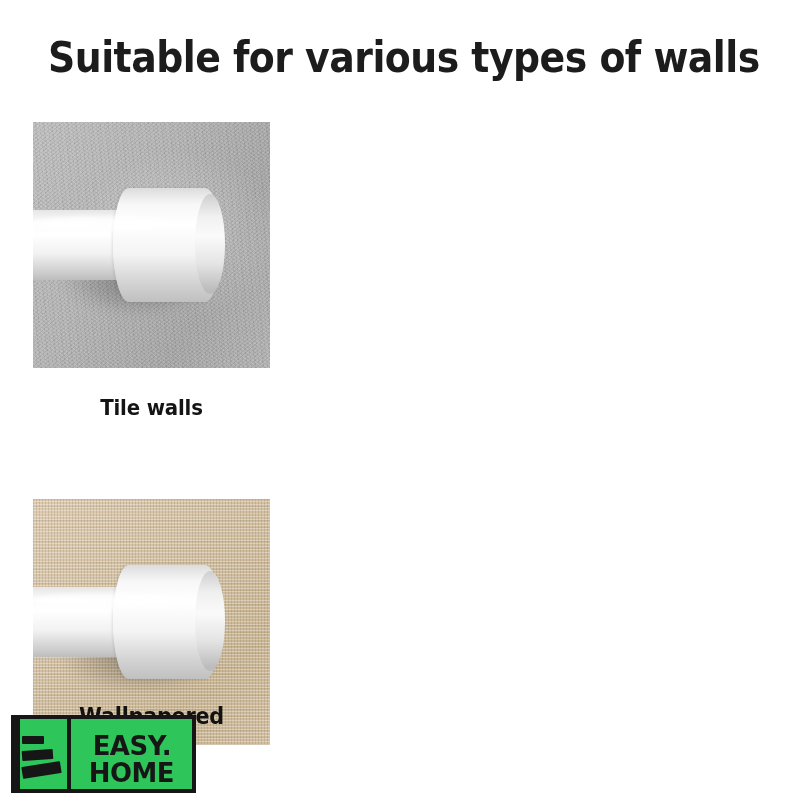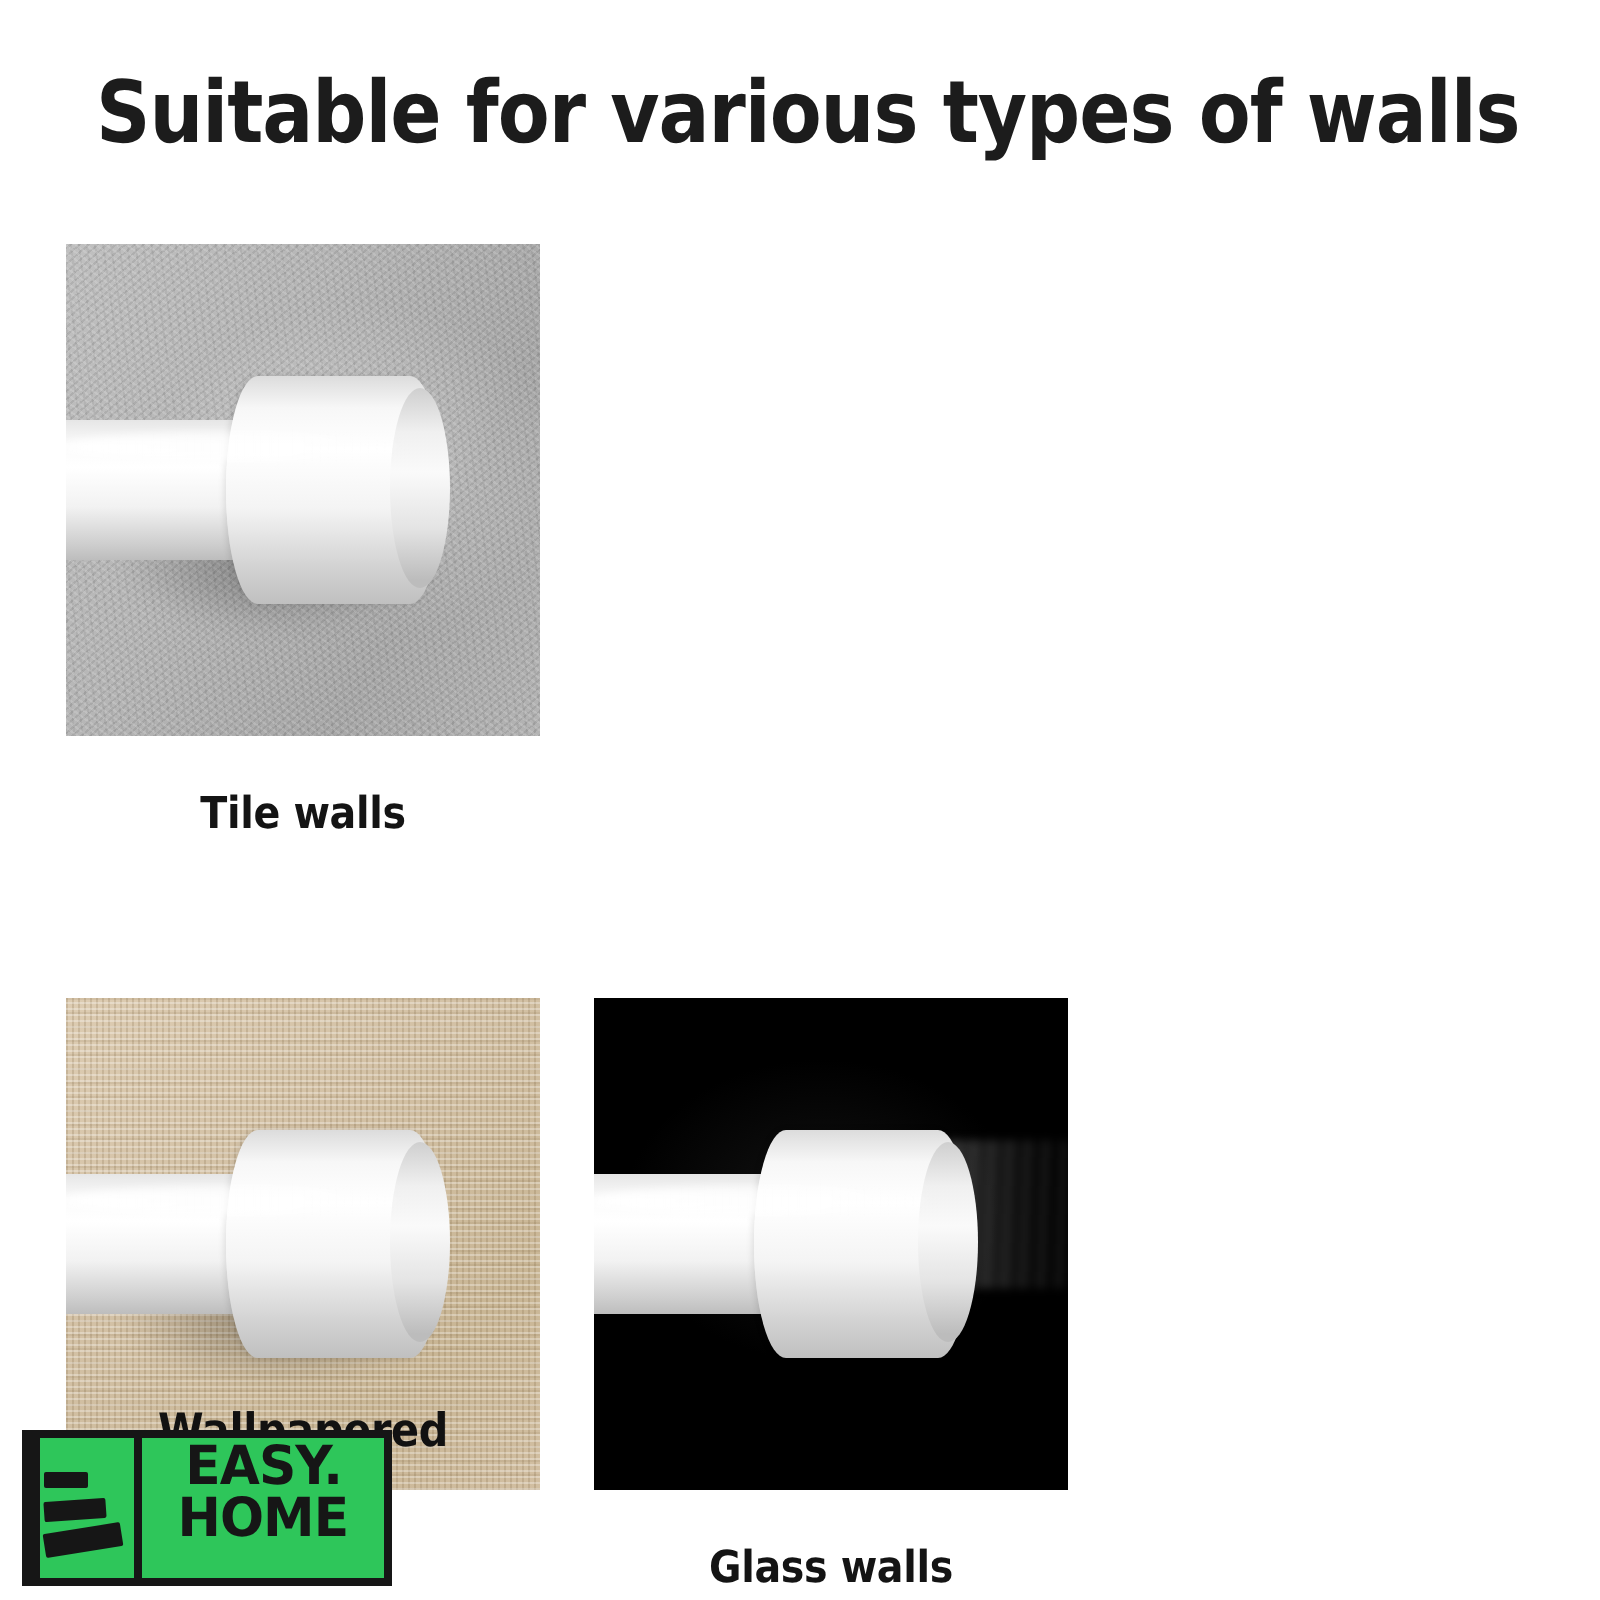--- a/index.html
+++ b/index.html
@@ -35,21 +35,21 @@
 
   
   .grid {
     position: absolute;
     left: 33px;
     top: 122px;
     width: 734px;
   }
   .grid-row {
     display: flex;
-    gap: 27px;
+    gap: 11px;
     width: 734px;
   }
   .grid-row.row-two { margin-top: 79px; }
 
   .cell {
     width: 237px;
     display: block;
   }
 
   .photo {
@@ -290,21 +290,21 @@
   .logo-mark .stem  { left: 0px;  top: 0px;  width: 5px;  height: 100%; border-radius: 0; }
 
   .logo-word {
     flex: 1;
     background: #2ec65a;
     color: #161616;
     font-family: "DejaVu Sans", "Liberation Sans", sans-serif;
     font-weight: bold;
     display: flex;
     flex-direction: column;
-    justify-content: flex-start;
+    justify-content: flex-end;
     align-items: center;
     line-height: 0.98;
     padding: 2px 0 3px;
     box-sizing: border-box;
   }
   .logo-word span {
     font-size: 27px;
     letter-spacing: -0.5px;
     transform: scaleX(0.96);
   }
@@ -350,37 +350,20 @@
           <div class="rod-ring ring-b"></div>
           <div class="rod-flange"></div>
           <div class="rod-cap"></div>
           <div class="rod-highlight"></div>
         </div>
         <div class="overlay-caption">Wallpapered</div>
       </div>
       <div class="caption is-blank">&nbsp;</div>
     </div>
 
-    <div class="cell">
-      <div class="photo">
-        <div class="wall wall-glass">
-          <div class="reflection"></div>
-        </div>
-        <div class="rod-assembly">
-          <div class="rod-shadow"></div>
-          <div class="rod-tube"></div>
-          <div class="rod-ring ring-a"></div>
-          <div class="rod-ring ring-b"></div>
-          <div class="rod-flange"></div>
-          <div class="rod-cap"></div>
-          <div class="rod-highlight"></div>
-        </div>
-      </div>
-      <div class="caption">Glass walls</div>
-    </div>
 
 
   </div>
 </div>
 
 <div class="logo">
   <div class="logo-mark">
     <div class="bar stem"></div>
     <div class="bar bar-1"></div>
     <div class="bar bar-2"></div>

